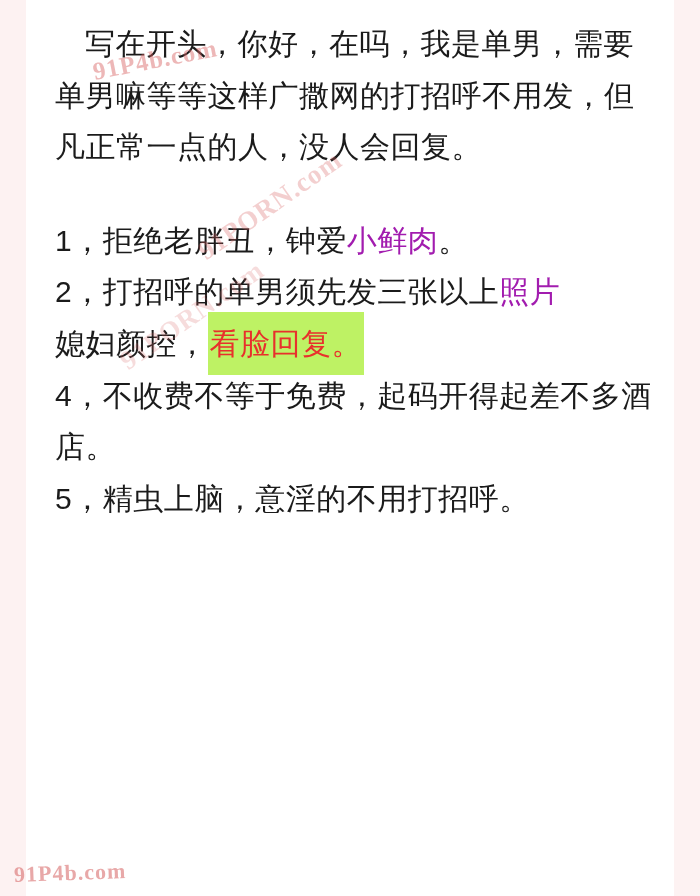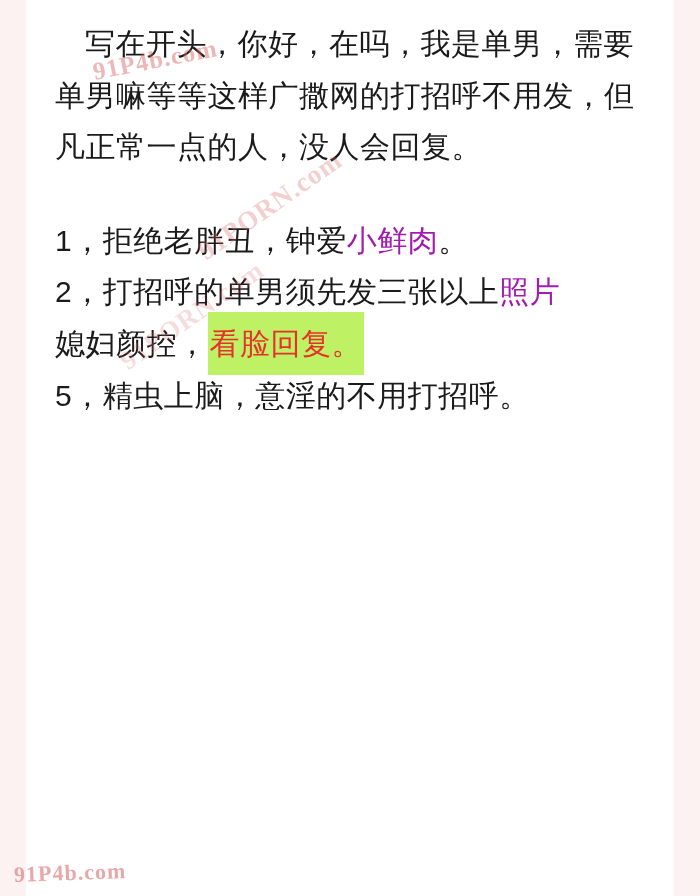--- a/index.html
+++ b/index.html
@@ -140,20 +140,23 @@
 
     <div class="line">
       <span>2，</span><span>打招呼的单男须先发三张以上</span><span class="red">照片</span>
     </div>
 
     <div class="line">
       <span>媳妇颜控，</span><span class="hl">看脸回复。</span>
     </div>
 
 
+    <div class="line wrap">
+      <span>4，</span><span>不收费不等于免费，起码开得起差不多酒店。</span>
+    </div>
 
     <div class="line wrap">
       <span>5，</span><span>精虫上脑，意淫的不用打招呼。</span>
     </div>
 
   </div>
 
   <div class="wm wm-1">91P4b.com</div>
   <div class="wm wm-2">91PORN.com</div>
   <div class="wm wm-3">91PORN.com</div>

